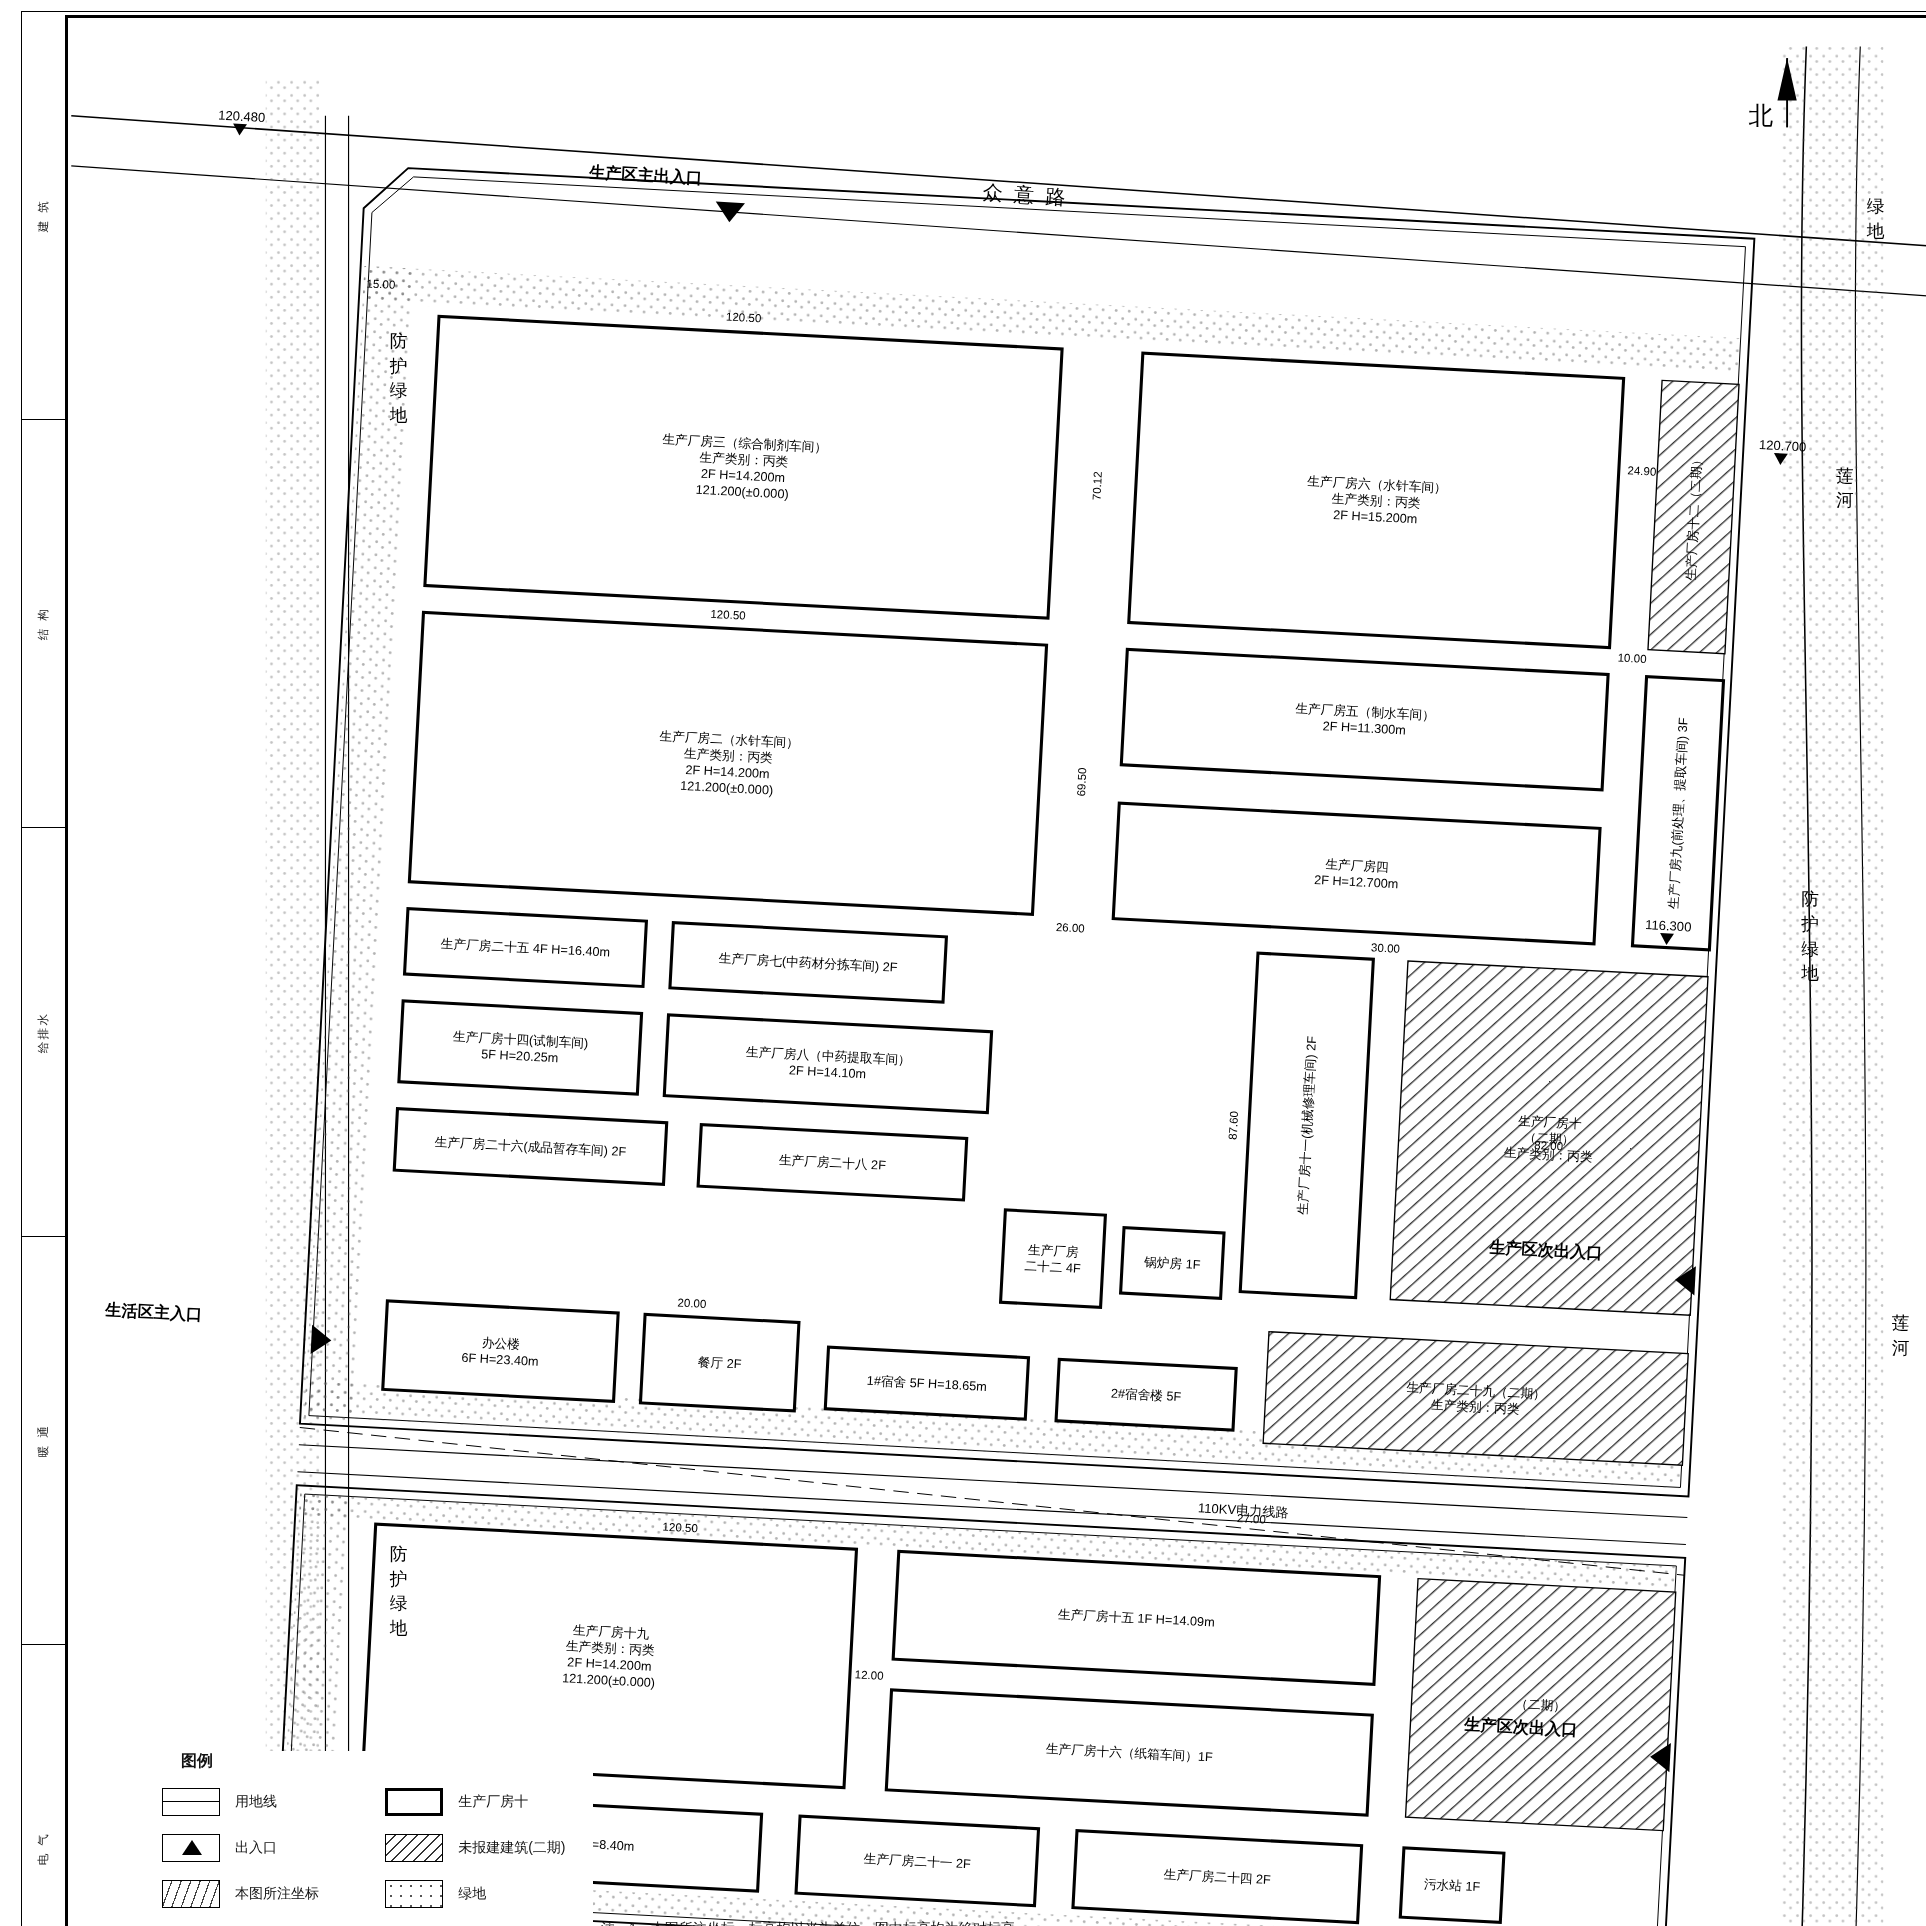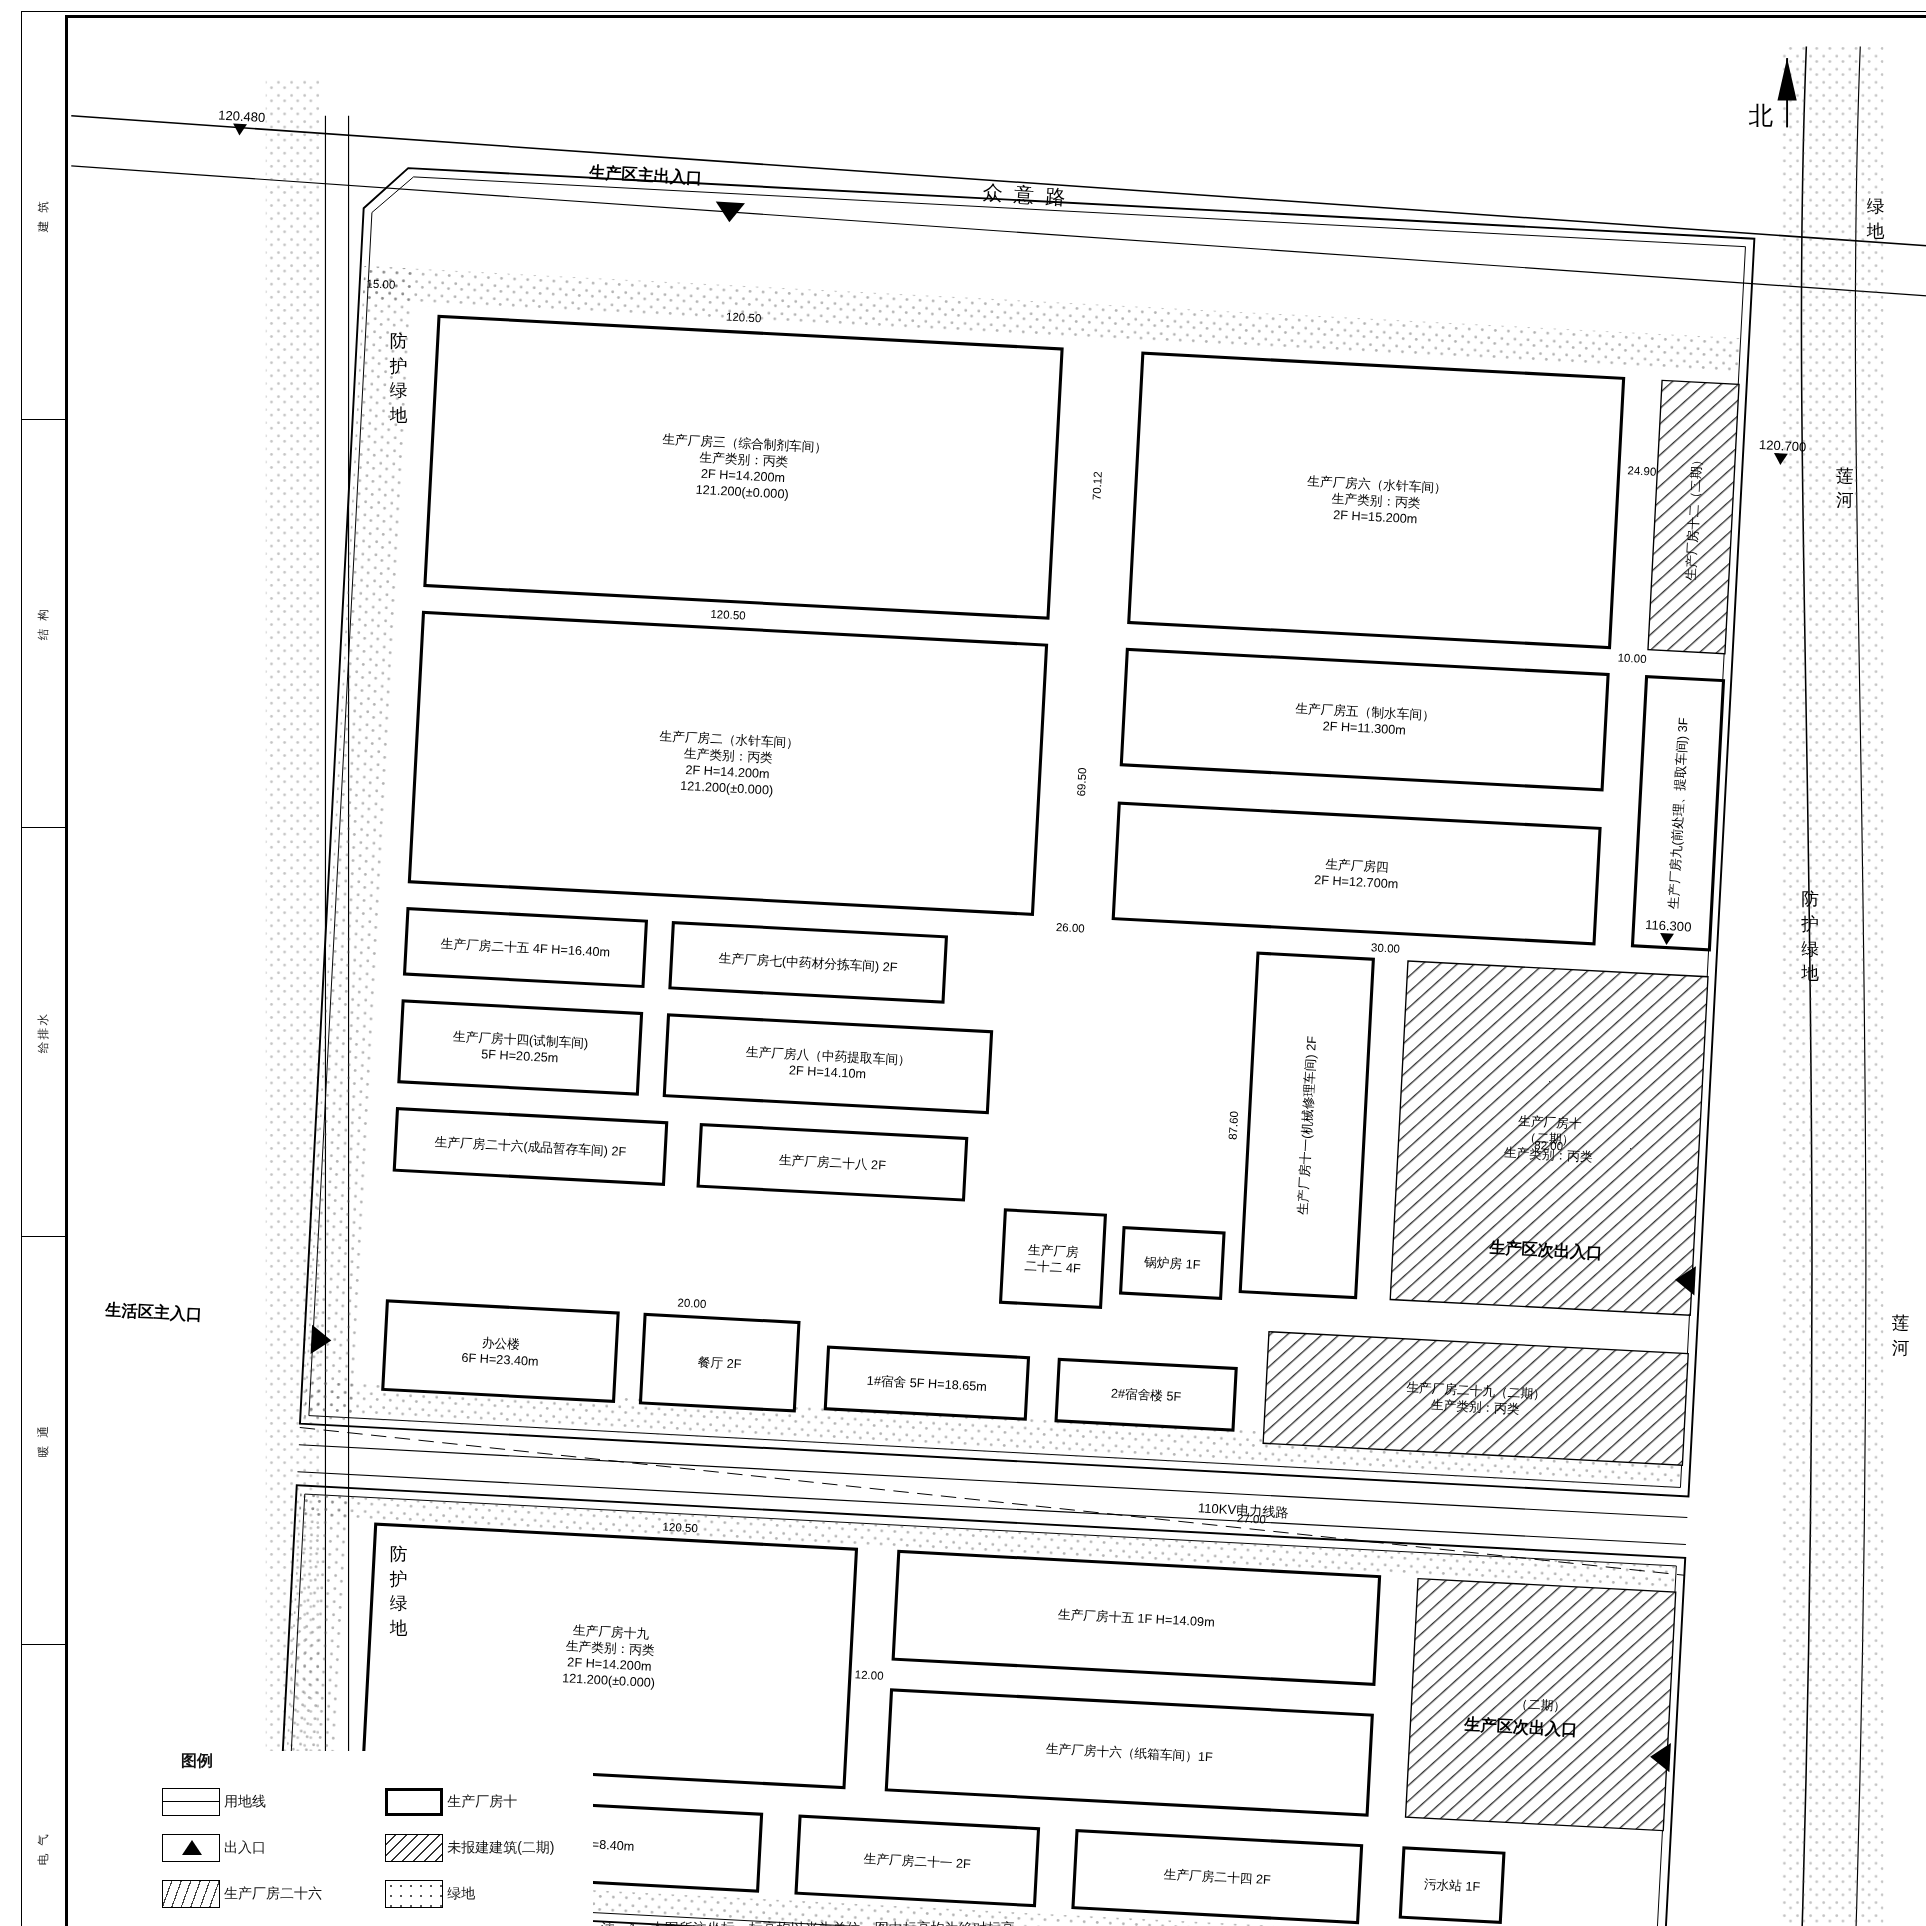--- a/index.html
+++ b/index.html
@@ -9,21 +9,21 @@
   .frame-inner{position:absolute;left:65px;top:15.4px;width:2839px;height:2034px;border:3.5px solid #000;box-sizing:border-box;}
   .left-strip{position:absolute;left:22.3px;top:12px;width:43px;height:2041px;display:flex;flex-direction:column;}
   .left-strip .cell{flex:1;border-bottom:0.8px solid #000;display:flex;align-items:center;justify-content:center;}
   .left-strip .cell span{transform:rotate(-90deg);font-size:11.6px;color:#222;white-space:nowrap;letter-spacing:2.3px;}
   
   #plan{position:absolute;left:0;top:0;width:1945px;height:2065px;}
   
   .legend{position:absolute;left:162px;top:1751px;width:431px;background:#fff;}
   .legend .ltitle{font-size:16px;font-weight:bold;margin-bottom:7px;margin-left:19px;}
   .lgrid{display:grid;grid-template-columns:1fr 1fr;grid-auto-rows:46px;column-gap:15.4px;}
-  .litem{display:flex;align-items:center;gap:4px;}
+  .litem{display:flex;align-items:center;gap:15px;}
   .lsym{width:58px;height:28px;border:1.2px solid #000;box-sizing:border-box;background:#fff;position:relative;flex:0 0 auto;}
   .lsym.redline{border:0.8px solid #000;}
   .lsym.redline:after{content:"";position:absolute;left:0;right:0;top:11.6px;border-top:1.9px solid #000;}
   .lsym.approved{border:3.1px solid #000;}
   .lsym.entrance:after{content:"";position:absolute;left:18.5px;top:5.4px;border-left:10px solid transparent;border-right:10px solid transparent;border-bottom:15.4px solid #000;}
   .lsym.future{background:repeating-linear-gradient(135deg,#fff 0 6.2px,#333 6.2px 7.7px);}
   .lsym.parking{background:repeating-linear-gradient(110deg,#fff 0 7.7px,#444 7.7px 8.9px);}
   .lsym.green{background:radial-gradient(#555 1.2px,transparent 1.3px);background-size:10px 10px;}
   .litem .llabel{font-size:14px;}
   .plan-note{position:absolute;left:601px;top:1920px;font-size:14px;}
@@ -203,21 +203,21 @@
         <div class="litem">
           <div class="lsym entrance"></div>
           <div class="llabel">出入口</div>
         </div>
         <div class="litem">
           <div class="lsym future"></div>
           <div class="llabel">未报建建筑(二期)</div>
         </div>
         <div class="litem">
           <div class="lsym parking"></div>
-          <div class="llabel">生产厂房二十六</div>
+          <div class="llabel">本图所注坐标</div>
         </div>
         <div class="litem">
           <div class="lsym green"></div>
           <div class="llabel">绿地</div>
         </div>
         <div class="litem"></div>
         <div class="litem"></div>
       </div>
   </div>
   <div class="plan-note">注：1、本图所注坐标、标高均以米为单位，图中标高均为绝对标高。</div>

